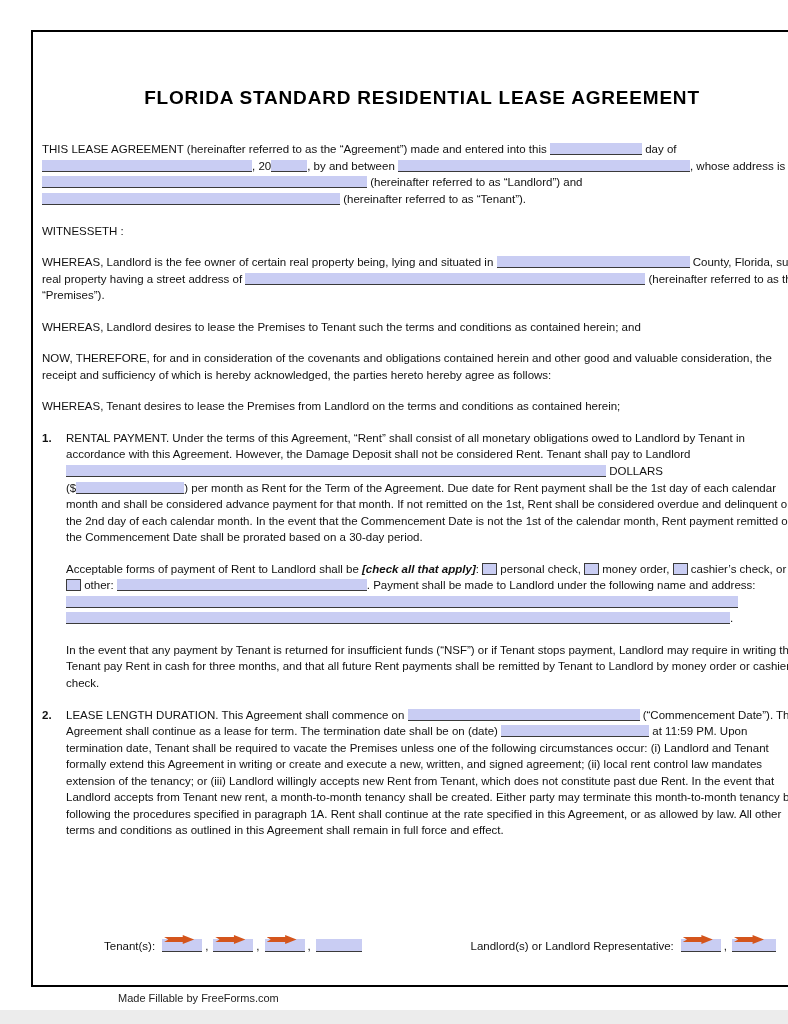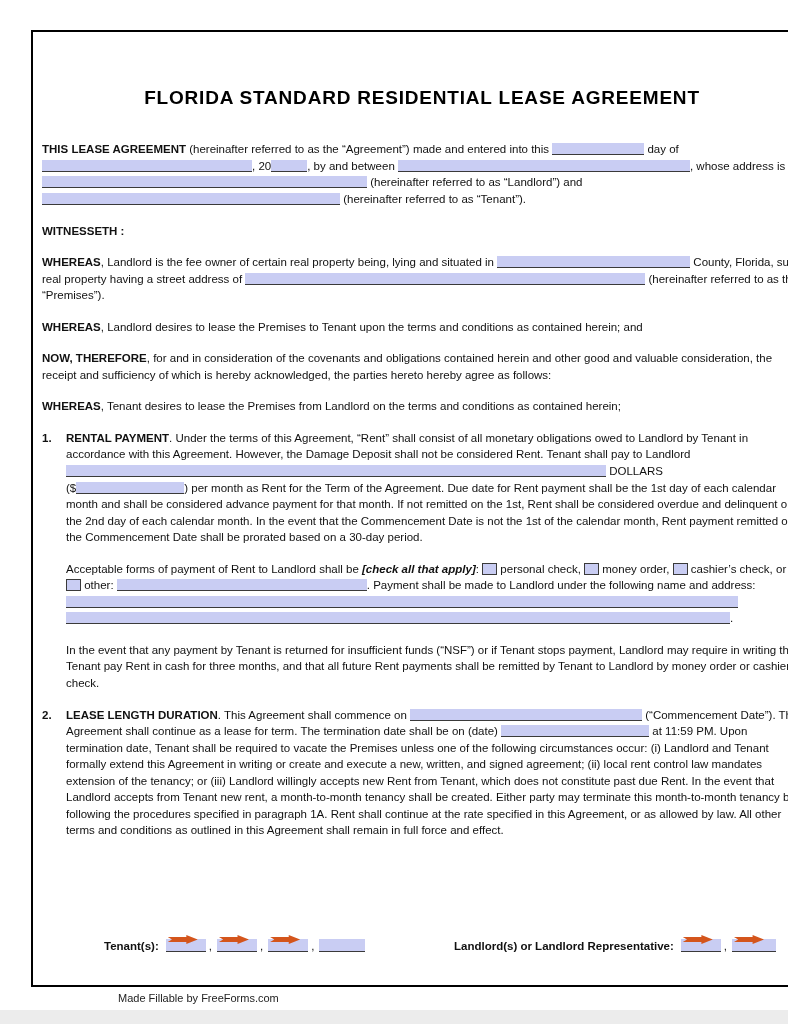--- a/index.html
+++ b/index.html
@@ -24,21 +24,21 @@
   .content { font-size: 11.5px; line-height: 1.44; }
   .title {
     font-size: 19px; font-weight: bold; text-align: center;
     letter-spacing: 0.8px; color: #000;
     margin: 52px 0 30px 0;
   }
   p.para { margin: 0 0 15px 0; }
   .indent { margin-left: 24px; }
   .li { margin-left: 24px; position: relative; }
   .li .num { position: absolute; left: -24px; top: 0; font-weight: bold; }
-  b { font-weight: bold; }
+  b { font-weight: normal; }
   .bi { font-weight: bold; font-style: italic; }
   .ff {
     display: inline-block; height: 12px;
     background: var(--field-highlight, #c9cdf3);
     border-bottom: 1px solid var(--field-underline, #3a3a3a);
     vertical-align: -2px;
   }
   .cb {
     display: inline-block; width: 15px; height: 12px;
     background: var(--field-highlight, #c9cdf3);
@@ -85,21 +85,21 @@
   <div class="content">
 
     <h1 class="title">FLORIDA STANDARD RESIDENTIAL LEASE AGREEMENT</h1>
 
     <p class="para"><b>THIS LEASE AGREEMENT</b><span> (hereinafter referred to as the “Agreement”) made and entered into this </span><span class="ff w92"></span><span> day of </span><span class="ff w210"></span><span>, 20</span><span class="ff w36"></span><span>, by and between </span><span class="ff w292"></span><span>, whose address is </span><span class="ff w325"></span><span> (hereinafter referred to as “Landlord”) and </span><span class="ff w298"></span><span> (hereinafter referred to as “Tenant”).</span></p>
 
     <p class="para"><b>WITNESSETH :</b></p>
 
     <p class="para indent"><b>WHEREAS</b><span>, Landlord is the fee owner of certain real property being, lying and situated in </span><span class="ff w193"></span><span> County, Florida, such real property having a street address of </span><span class="ff w400"></span><span> (hereinafter referred to as the “Premises”).</span></p>
 
-    <p class="para indent"><b>WHEREAS</b><span>, Landlord desires to lease the Premises to Tenant upon the terms and conditions as contained herein; and</span></p>
+    <p class="para indent"><b>WHEREAS</b><span>, Landlord desires to lease the Premises to Tenant such the terms and conditions as contained herein; and</span></p>
 
     <p class="para indent"><b>NOW, THEREFORE</b><span>, for and in consideration of the covenants and obligations contained herein and other good and valuable consideration, the receipt and sufficiency of which is hereby acknowledged, the parties hereto hereby agree as follows:</span></p>
 
     <p class="para indent"><b>WHEREAS</b><span>, Tenant desires to lease the Premises from Landlord on the terms and conditions as contained herein;</span></p>
 
     <div class="li">
       <span class="num">1.</span>
       <p class="para"><b>RENTAL PAYMENT</b><span>.  Under the terms of this Agreement, “Rent” shall consist of all monetary obligations owed to Landlord by Tenant in accordance with this Agreement.  However, the Damage Deposit shall not be considered Rent. Tenant shall pay to Landlord</span><br><span class="ff w540"></span><span> DOLLARS</span><br><span>($</span><span class="ff w108"></span><span>) per month as Rent for the Term of the Agreement. Due date for Rent payment shall be the 1st day of each calendar month and shall be considered advance payment for that month.  If not remitted on the 1st, Rent shall be considered overdue and delinquent on the 2nd day of each calendar month.  In the event that the Commencement Date is not the 1st of the calendar month, Rent payment remitted on the Commencement Date shall be prorated based on a 30-day period.</span></p>
 
       <p class="para"><span>Acceptable forms of payment of Rent to Landlord shall be </span><span class="bi">[check all that apply]</span><span>: </span><span class="cb"></span><span> personal check, </span><span class="cb"></span><span> money order, </span><span class="cb"></span><span> cashier’s check, or </span><span class="cb"></span><span> other: </span><span class="ff w250"></span><span>.  Payment shall be made to Landlord under the following name and address:</span><br><span class="ff w672"></span><br><span class="ff w664"></span><span>.</span></p>

